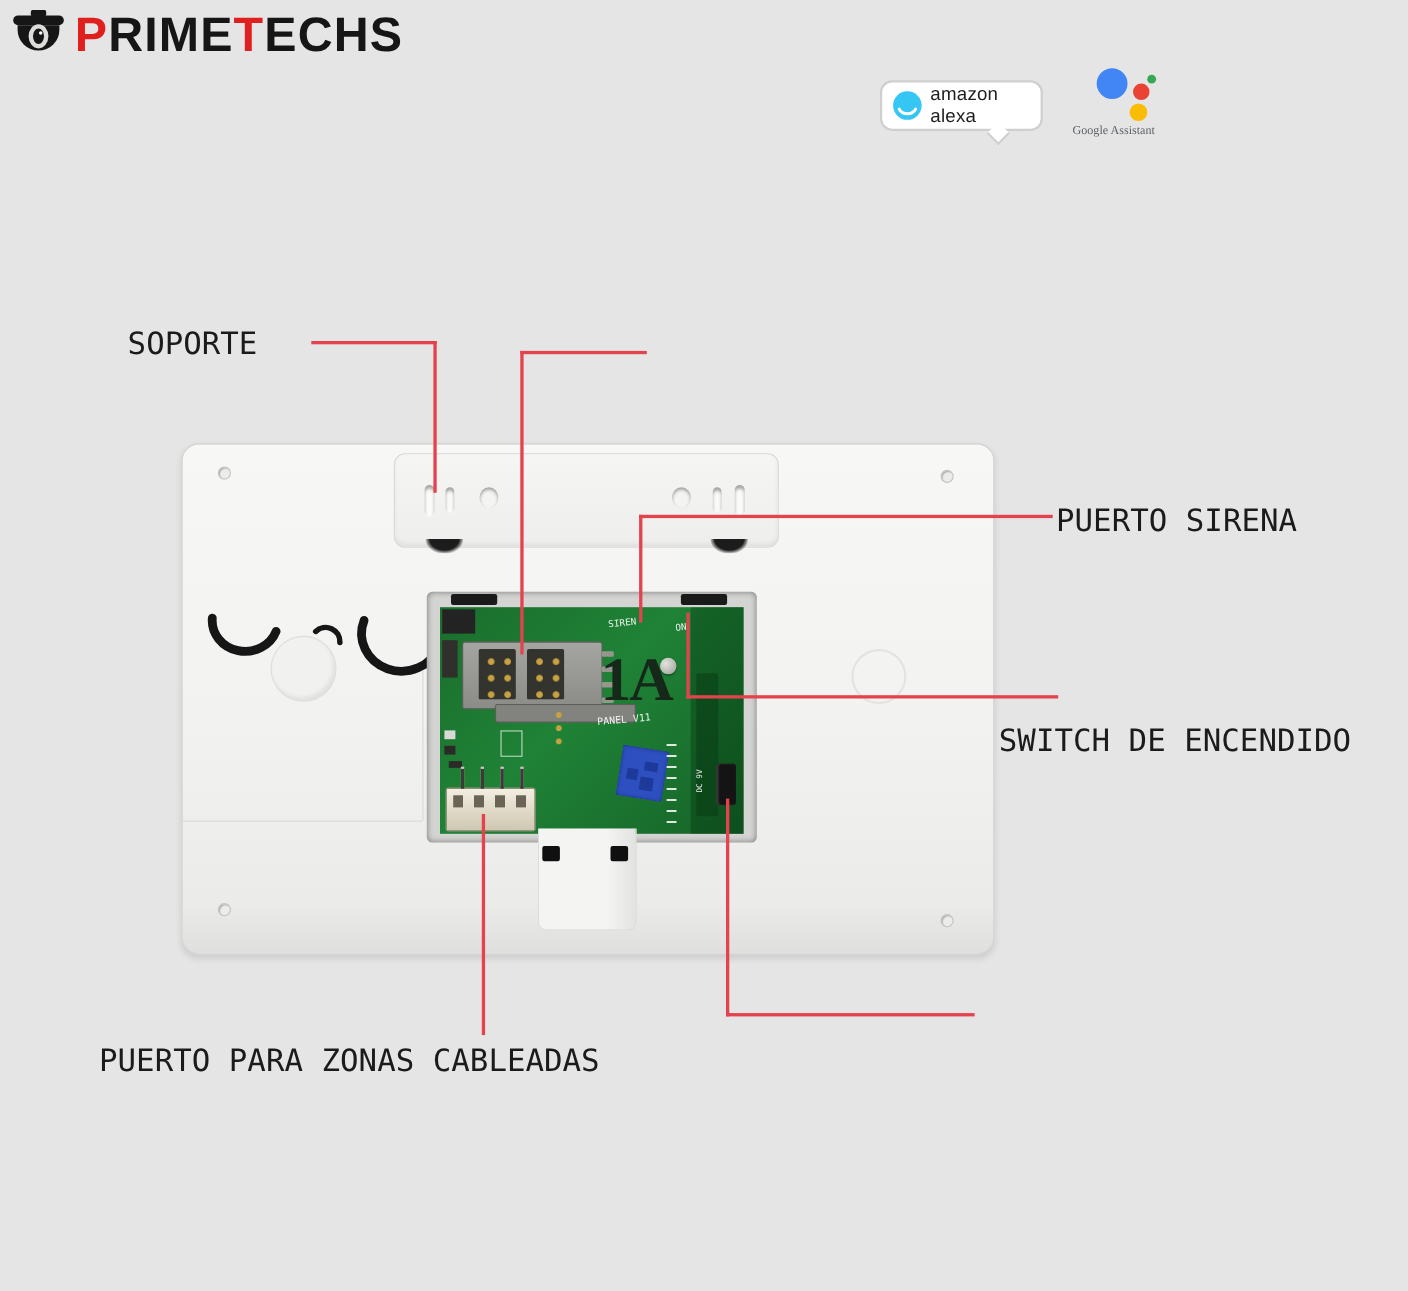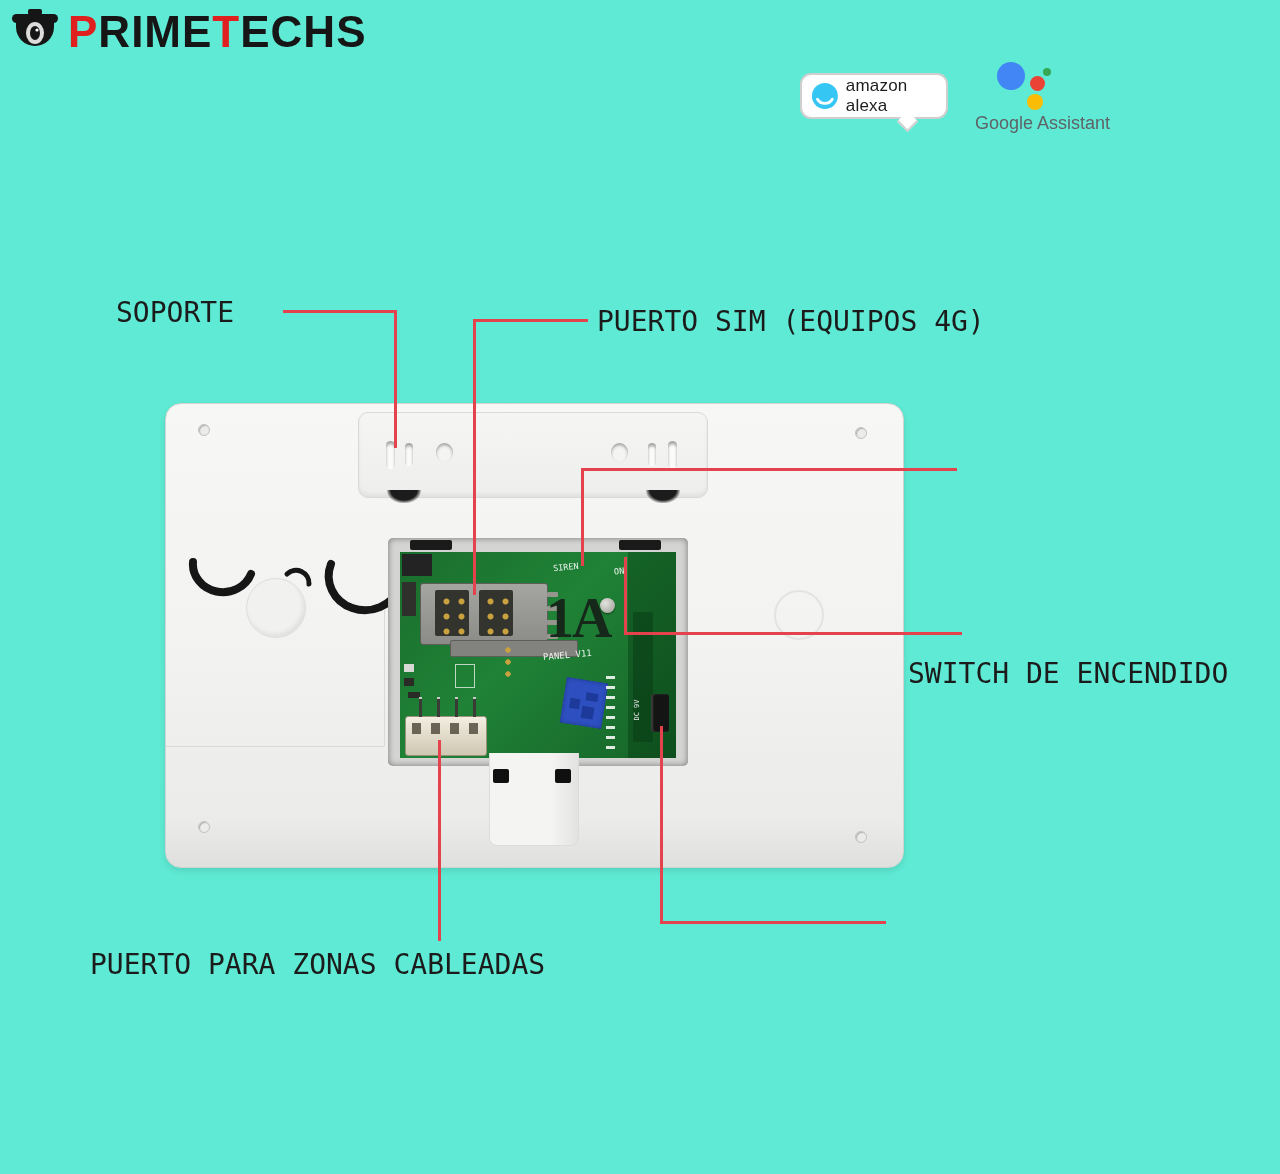--- a/index.html
+++ b/index.html
@@ -1,31 +1,31 @@
 <!DOCTYPE html>
 <html><head>
 <meta charset="utf-8">
 <style>
   html,body{margin:0;padding:0;background:#fff;}
-  #canvas{position:relative;width:1280px;height:1174px;background:#5eead4;overflow:hidden;
+  #canvas{position:relative;width:1280px;height:1174px;background:#e5e5e5;overflow:hidden;
           font-family:"Liberation Sans",sans-serif;}
   .abs{position:absolute;}
   
   #brand{left:10px;top:8px;display:flex;align-items:center;gap:8px;}
   #brand .word{font-size:44px;font-weight:bold;letter-spacing:1px;color:#161616;line-height:48px;}
   #brand .red{color:#e0201f;}
   #fourg-badge{left:636px;top:60px;}
   #alexa-badge{left:800px;top:73px;width:148px;height:46px;background:#fff;border:2px solid #cfcfcf;
                border-radius:11px;display:flex;align-items:center;gap:7px;padding-left:9px;box-sizing:border-box;}
   #alexa-badge .txt{font-size:17px;color:#1d1d1f;letter-spacing:.2px;}
   #alexa-tail{left:900px;top:114px;width:13px;height:13px;background:#fff;border-right:2px solid #cfcfcf;
               border-bottom:2px solid #cfcfcf;transform:rotate(45deg);}
   #google-badge{left:975px;top:55px;width:120px;height:80px;}
   .gcircle{position:absolute;border-radius:50%;}
-  #google-badge .txt{position:absolute;left:0px;top:58px;font-size:18px;color:#5f6368;white-space:nowrap;}
+  #google-badge .txt{position:absolute;left:0px;top:58px;font-size:11px;color:#5f6368;white-space:nowrap;font-family:Liberation Serif, serif;}
   #tuya-badge{left:1106px;top:55px;width:91px;height:91px;background:#fa4a0c;border-radius:20px;}
   #tuya-badge .txt{position:absolute;left:10px;top:24px;font-size:35px;font-weight:bold;color:#fff;
                    letter-spacing:1px;font-family:"DejaVu Sans",sans-serif;}
   
   #device{left:165px;top:403px;width:737px;height:463px;border:1px solid #d2d2d0;border-radius:16px;
           background:linear-gradient(180deg,#f7f7f5 0%,#f2f2f0 55%,#ebebe9 90%,#dfdfdd 100%);
           box-shadow:0 3px 6px rgba(0,0,0,.10);}
   #bracket{left:358px;top:412px;width:348px;height:84px;background:linear-gradient(180deg,#f5f5f3,#eeeeec);
            border:1px solid #d9d9d7;border-radius:10px;box-shadow:inset 0 -3px 4px rgba(0,0,0,.06);}
   .slot{position:absolute;background:#fbfbf9;border-radius:5px;box-shadow:inset 0 3px 3px rgba(0,0,0,.35),inset 0 -1px 1px rgba(255,255,255,.8);}
@@ -206,17 +206,17 @@
   <div class="line" style="left:473px;top:319px;width:3px;height:276px;"></div>
   <div class="line" style="left:581px;top:468px;width:376px;height:3px;"></div>
   <div class="line" style="left:581px;top:468px;width:3px;height:98px;"></div>
   <div class="line" style="left:624px;top:557px;width:3px;height:78px;"></div>
   <div class="line" style="left:624px;top:632px;width:338px;height:3px;"></div>
   <div class="line" style="left:438px;top:740px;width:3px;height:201px;"></div>
   <div class="line" style="left:660px;top:726px;width:3px;height:198px;"></div>
   <div class="line" style="left:660px;top:921px;width:226px;height:3px;"></div>
 
   <div class="callout" style="left:116px;top:296px;">SOPORTE</div>
-  <div class="callout" style="left:597px;top:305px;">PUERTO SIM (EQUIPOS 4G)</div>
+  <div class="callout" style="left:960px;top:457px;">PUERTO SIRENA</div>
   <div class="callout" style="left:90px;top:948px;">PUERTO PARA ZONAS CABLEADAS</div>
   <div class="callout" style="left:908px;top:657px;">SWITCH DE ENCENDIDO</div>
 
 </div>
 
 </body></html>

